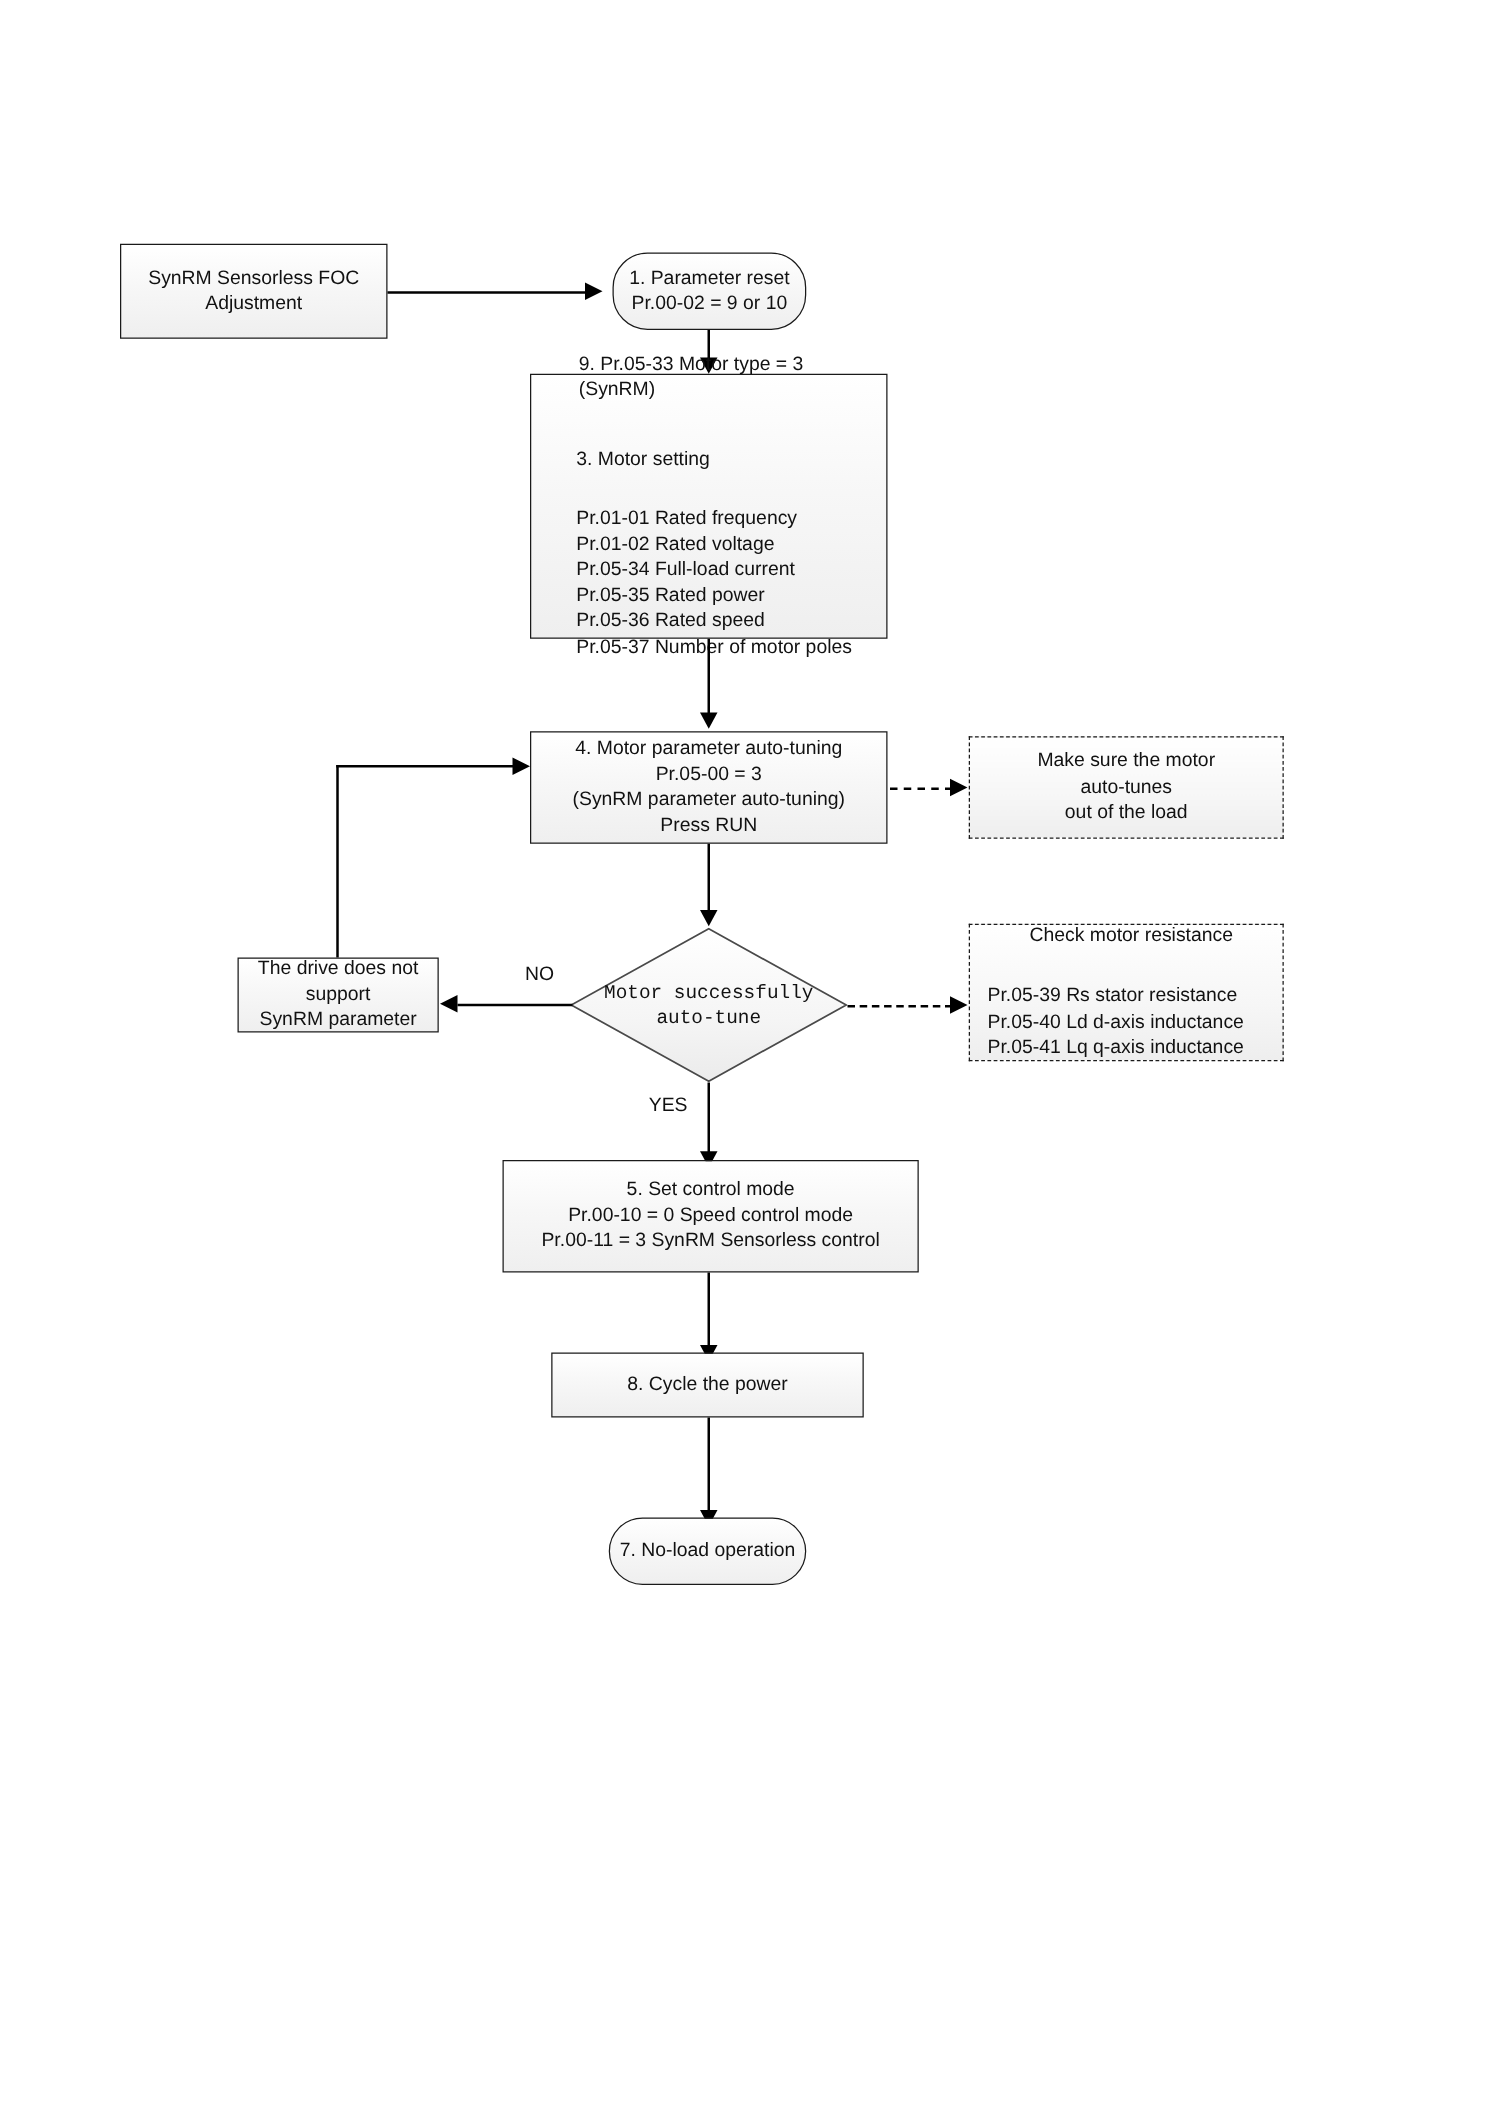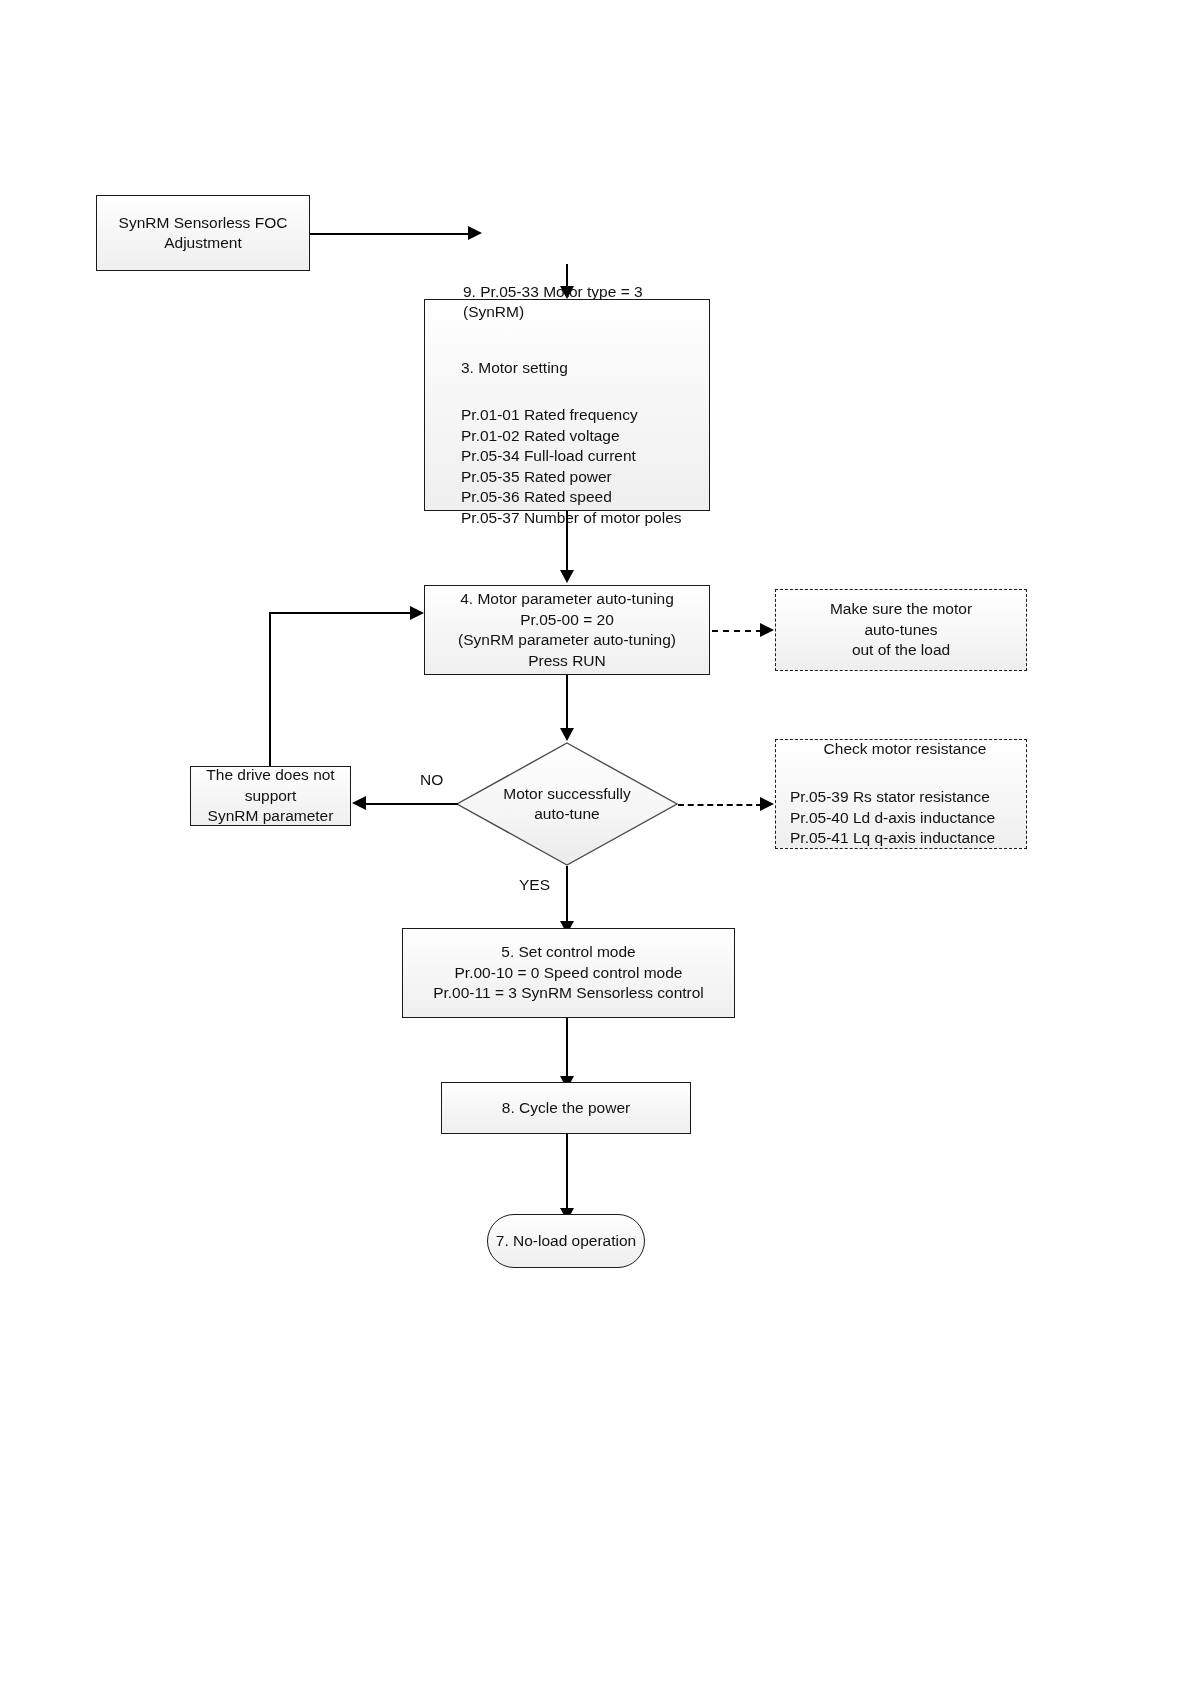--- a/index.html
+++ b/index.html
@@ -60,20 +60,21 @@
     position: absolute;
     inset: 0;
     display: flex;
     align-items: center;
     justify-content: center;
     text-align: center;
     font-size: 15.5px;
     line-height: 20.5px;
     white-space: pre-line;
     color: #111111;
+    font-family: Liberation Mono, monospace;
   }
   
   .line {
     position: absolute;
     background: #000000;
   }
   .line.h { height: 2.2px; }
   .line.v { width: 2.2px; }
   .dline {
     position: absolute;
@@ -140,20 +141,24 @@
 <div id="page">
 
   <div class="node" style="left:96px; top:195px; width:214px; height:76px;">
     <span class="inner">SynRM Sensorless FOC
 Adjustment</span>
   </div>
 
   <div class="line h" style="left:310px; top:233px; width:160px;"></div>
   <div class="arrow right" style="left:468px; top:226px;"></div>
 
+  <div class="node rounded" style="left:490px; top:202px; width:155px; height:62px;">
+    <span class="inner">1. Parameter reset
+Pr.00-02 = 9 or 10</span>
+  </div>
 
   <div class="line v" style="left:566px; top:264px; width:2.2px; height:26px;"></div>
   <div class="arrow down" style="left:560px; top:286px;"></div>
 
   <div class="node motor-box" style="left:424px; top:299px; width:286px; height:212px;">
     <span class="inner">
       <span class="motor-head">9. Pr.05-33 Motor type = 3 (SynRM)</span>
       <span class="motor-sub">3. Motor setting</span>
       <span class="motor-list">Pr.01-01 Rated frequency
 Pr.01-02 Rated voltage
@@ -162,21 +167,21 @@
 Pr.05-36 Rated speed
 Pr.05-37 Number of motor poles</span>
     </span>
   </div>
 
   <div class="line v" style="left:566px; top:511px; width:2.2px; height:62px;"></div>
   <div class="arrow down" style="left:560px; top:570px;"></div>
 
   <div class="node" style="left:424px; top:585px; width:286px; height:90px;">
     <span class="inner">4. Motor parameter auto-tuning
-Pr.05-00 = 20
+Pr.05-00 = 3
 (SynRM parameter auto-tuning)
 Press RUN</span>
   </div>
 
   <div class="dline" style="left:712px; top:630px; width:50px;"></div>
   <div class="arrow right" style="left:760px; top:623px;"></div>
 
   <div class="node dashed" style="left:775px; top:589px; width:252px; height:82px;">
     <span class="inner">Make sure the motor
 auto-tunes

